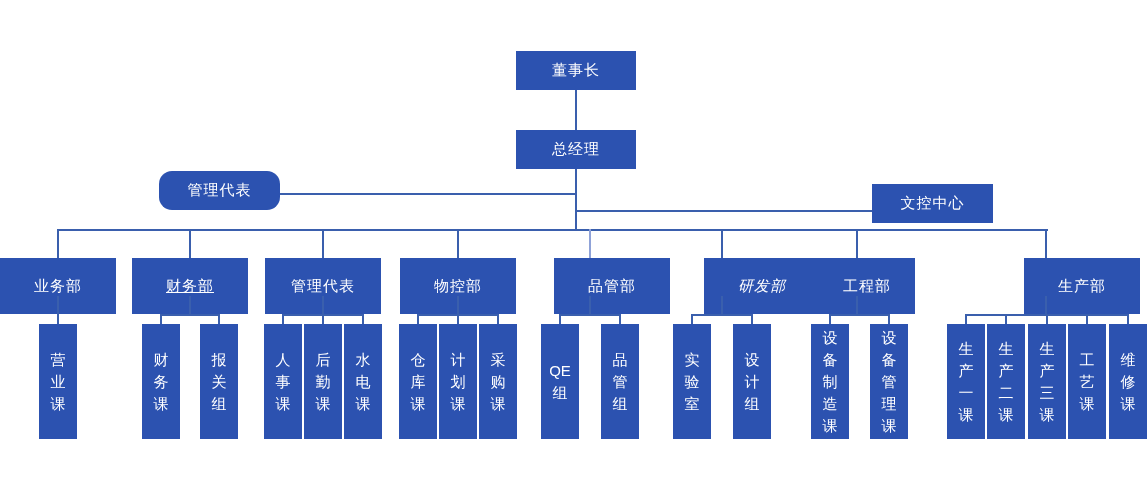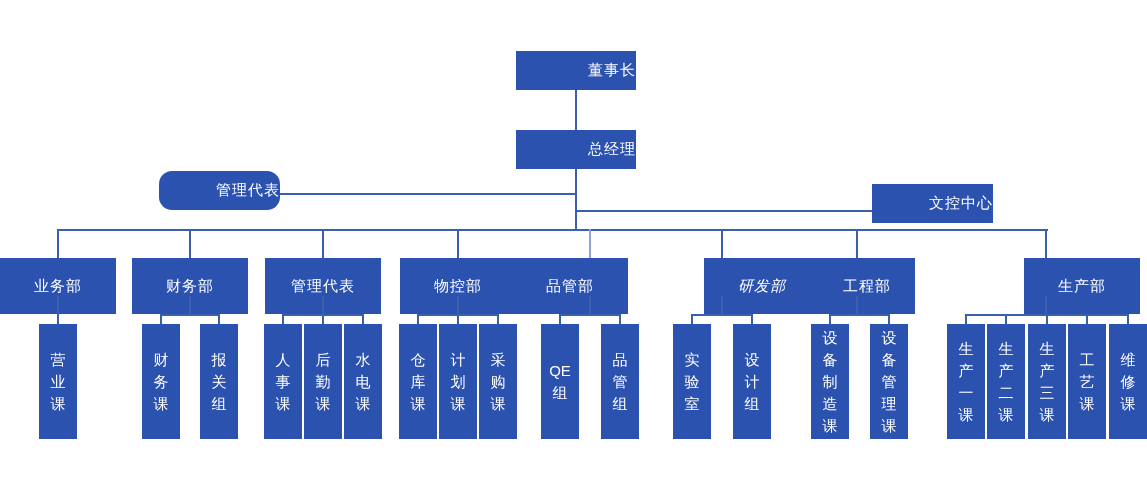--- a/index.html
+++ b/index.html
@@ -5,21 +5,21 @@
   html,body{margin:0;padding:0;background:#ffffff;}
   .canvas{
     position:relative;width:1147px;height:482px;background:#ffffff;overflow:hidden;
     font-family:"Liberation Sans","DejaVu Sans",sans-serif;
   }
   .box{
     position:absolute;background:#2c52b0;color:#ffffff;
     display:flex;align-items:center;justify-content:center;
     font-size:15px;letter-spacing:1px;box-sizing:border-box;
   }
-  .topbox{height:39px;width:120px;justify-content:flex-end;}
+  .topbox{height:39px;width:120px;}
   .deptbox{height:56px;width:116px;}
   .subbox{width:38px;height:115px;letter-spacing:0;}
   .vtext{white-space:pre-line;text-align:center;line-height:22px;font-size:15px;}
   .hline,.vline{position:absolute;background:#3a5fad;}
   .hline{height:2px;}
   .vline{width:2px;}
   .lightline{background:#8fa2d8;}
 </style>
 </head>
 <body>
@@ -50,21 +50,21 @@
       <div class="box deptbox" style="left:0px;top:258px;">
         <span>业务部</span>
       </div>
       <div class="vline" style="left:57px;top:296px;height:28px;"></div>
       <div class="box subbox" style="left:39px;top:324px;">
         <span class="vtext">营
 业
 课</span>
       </div>
       <div class="vline" style="left:189px;top:229px;height:29px;"></div>
-      <div class="box deptbox" style="left:132px;top:258px;">
+      <div class="box deptbox" style="left:132px;top:258px;text-decoration:underline;">
         <span>财务部</span>
       </div>
       <div class="vline" style="left:189px;top:296px;height:20px;"></div>
       <div class="hline" style="left:160px;top:314px;width:60px;"></div>
       <div class="vline" style="left:160px;top:314px;height:10px;"></div>
       <div class="vline" style="left:218px;top:314px;height:10px;"></div>
       <div class="box subbox" style="left:142px;top:324px;">
         <span class="vtext">财
 务
 课</span>
@@ -116,21 +116,21 @@
         <span class="vtext">计
 划
 课</span>
       </div>
       <div class="box subbox" style="left:479px;top:324px;">
         <span class="vtext">采
 购
 课</span>
       </div>
       <div class="vline lightline" style="left:589px;top:229px;height:29px;"></div>
-      <div class="box deptbox" style="left:512px;top:258px;">
+      <div class="box deptbox" style="left:554px;top:258px;">
         <span>品管部</span>
       </div>
       <div class="vline" style="left:589px;top:296px;height:20px;"></div>
       <div class="hline" style="left:559px;top:314px;width:62px;"></div>
       <div class="vline" style="left:559px;top:314px;height:10px;"></div>
       <div class="vline" style="left:619px;top:314px;height:10px;"></div>
       <div class="box subbox" style="left:541px;top:324px;">
         <span class="vtext">QE
 组</span>
       </div>

